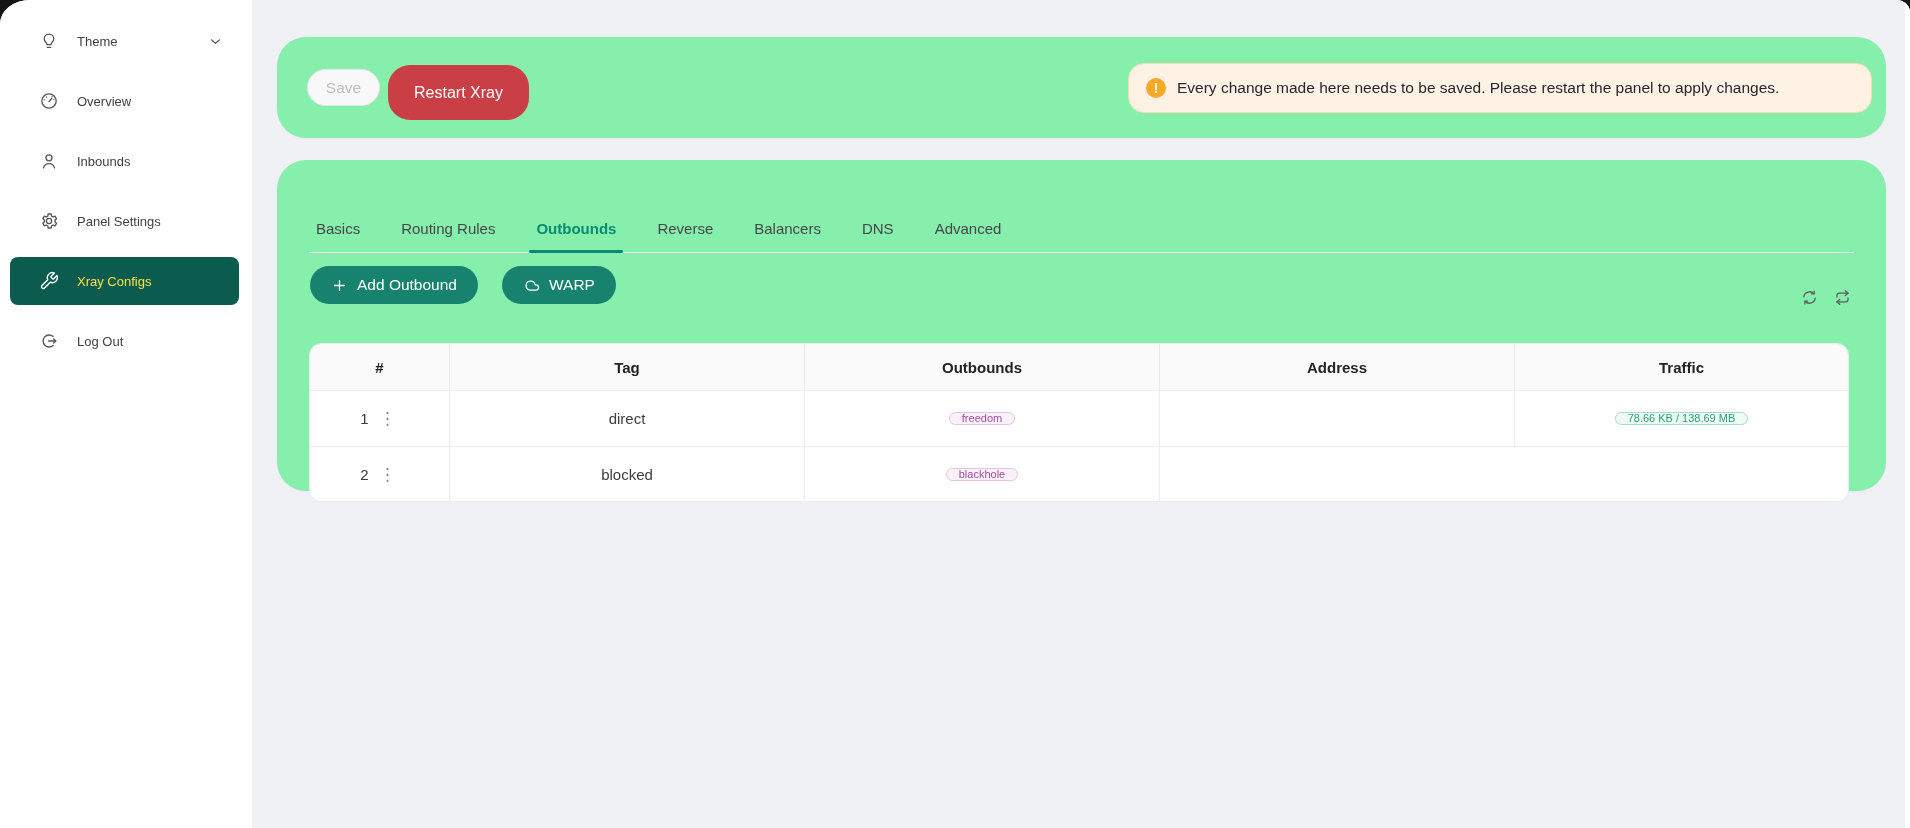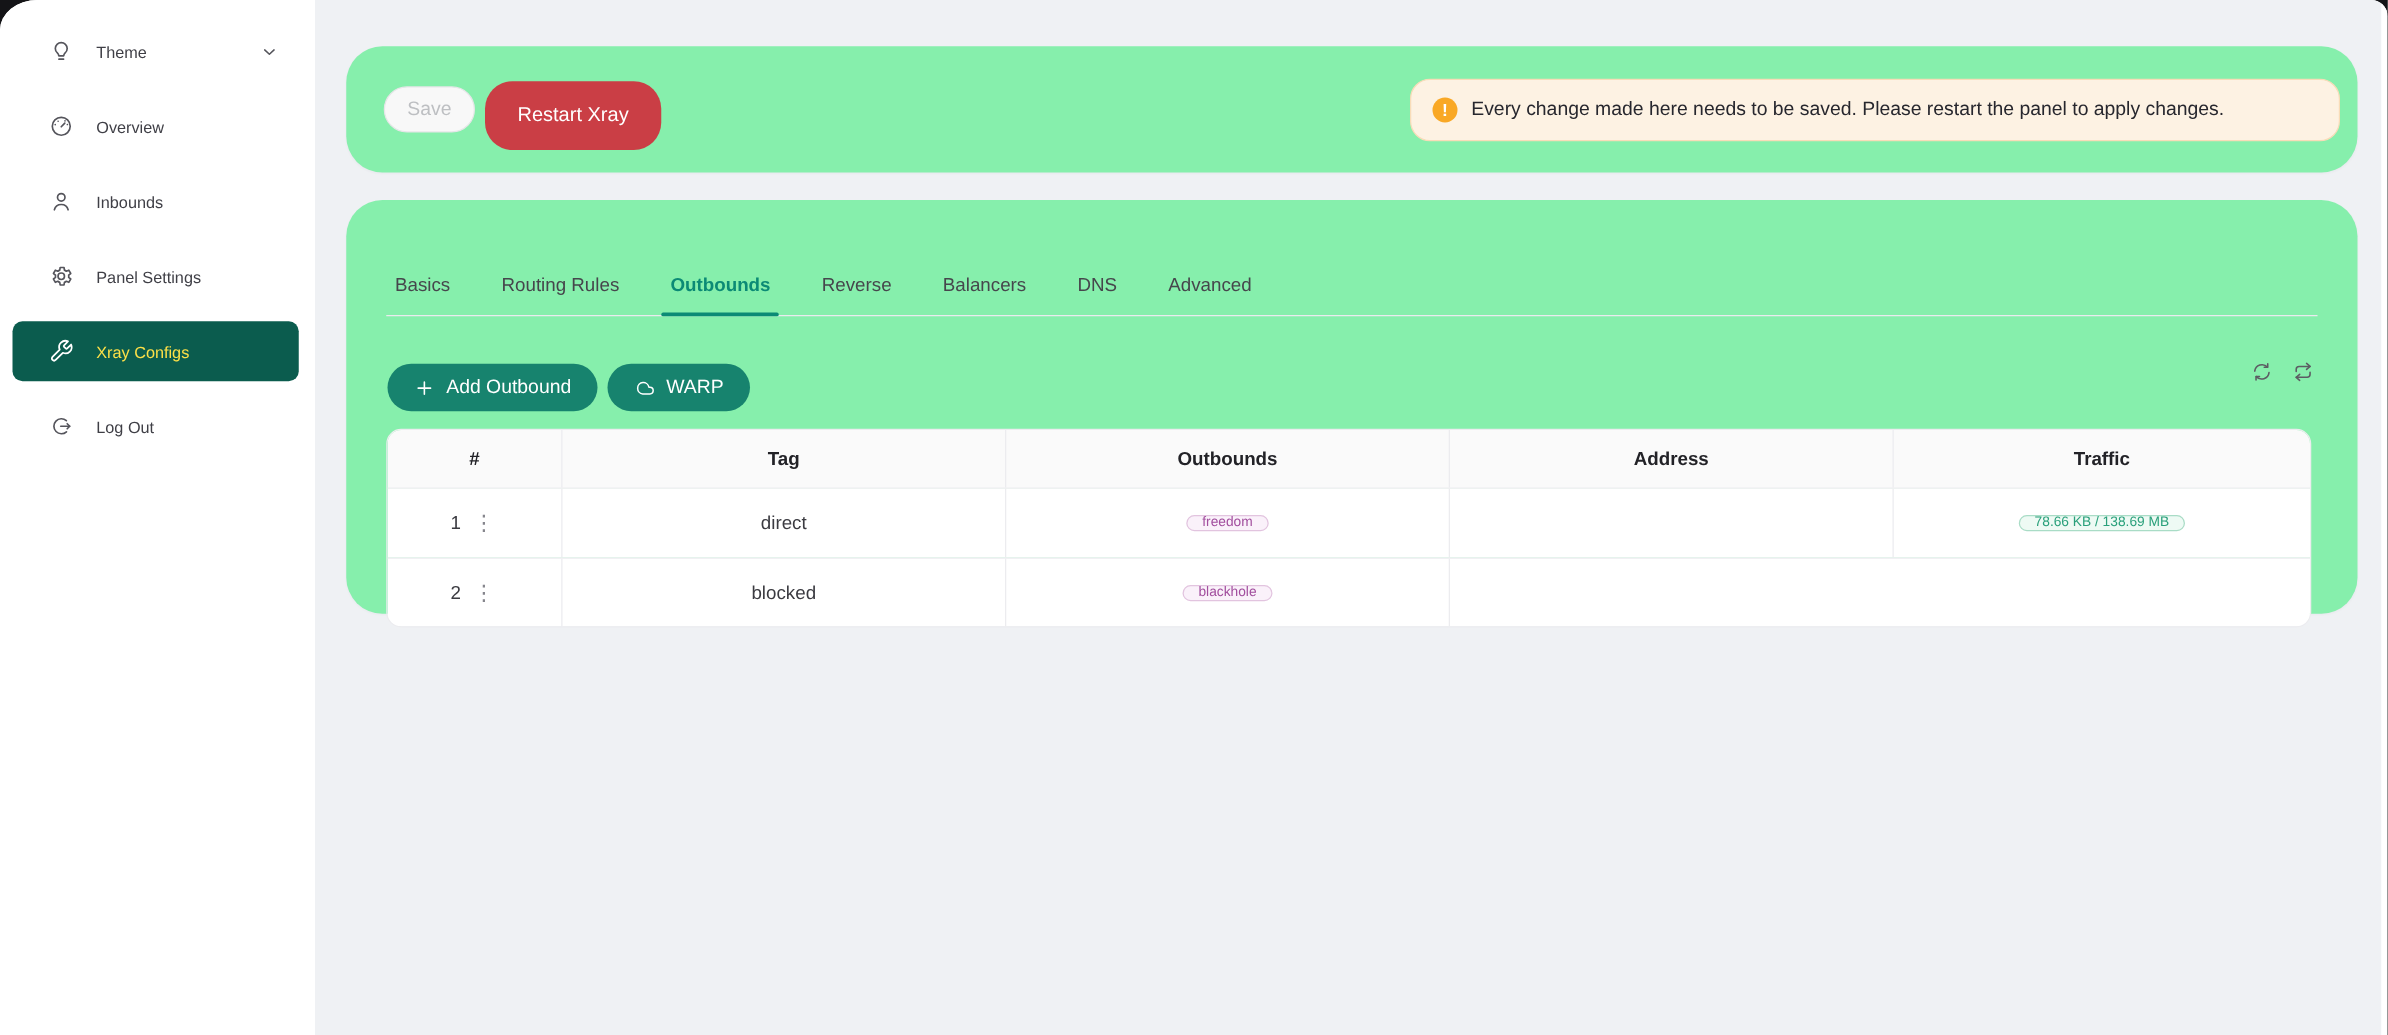--- a/index.html
+++ b/index.html
@@ -42,21 +42,21 @@
     color:#fff;font-weight:700;font-size:14px;display:flex;align-items:center;justify-content:center;flex:0 0 20px;}
   .alert-text{font-size:15.5px;color:#27272e;}
   
   .tabs{position:absolute;left:32px;right:32px;top:45px;height:48px;display:flex;gap:41px;
     align-items:center;border-bottom:1px solid #eaebee;padding-left:7px;}
   .tab{position:relative;font-size:15px;color:#46464c;cursor:pointer;height:100%;display:flex;align-items:center;}
   .tab.active{color:var(--c-tab_active,#0b8a75);font-weight:700;text-align:center;}
   .tab.active::after{content:"";position:absolute;left:-7px;right:-7px;bottom:-1px;height:3px;
     background:var(--c-tab_active,#0b8a75);border-radius:2px;}
   
-  .toolbar{position:absolute;left:33px;top:131px;display:flex;gap:8px;}
+  .toolbar{position:absolute;left:33px;top:106px;display:flex;gap:24px;}
   .btn-teal{height:38px;border-radius:19px;background:var(--c-accent_teal,#17836e);color:#fff;
     font-size:15.5px;gap:9px;padding:0 21px;}
   .btn-teal svg{width:17px;height:17px;}
   .table-actions{position:absolute;right:34px;top:128px;display:flex;gap:14px;color:#5c5c63;}
   .table-actions .act{cursor:pointer;display:flex;}
   .table-actions svg{width:19px;height:19px;}
   
   .otable{position:absolute;left:32px;top:183px;width:1540px;border:1px solid #ececef;border-radius:12px;overflow:hidden;}
   .trow{display:flex;align-items:stretch;background:#fff;}
   .trow.head{background:#fafafa;height:47px;font-weight:700;color:#222227;}

